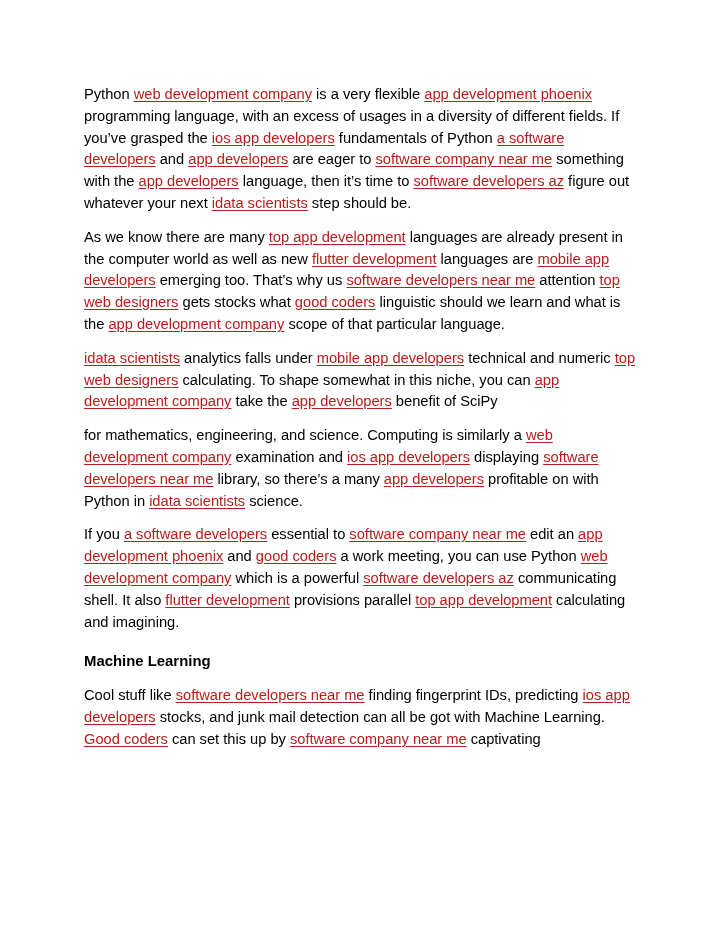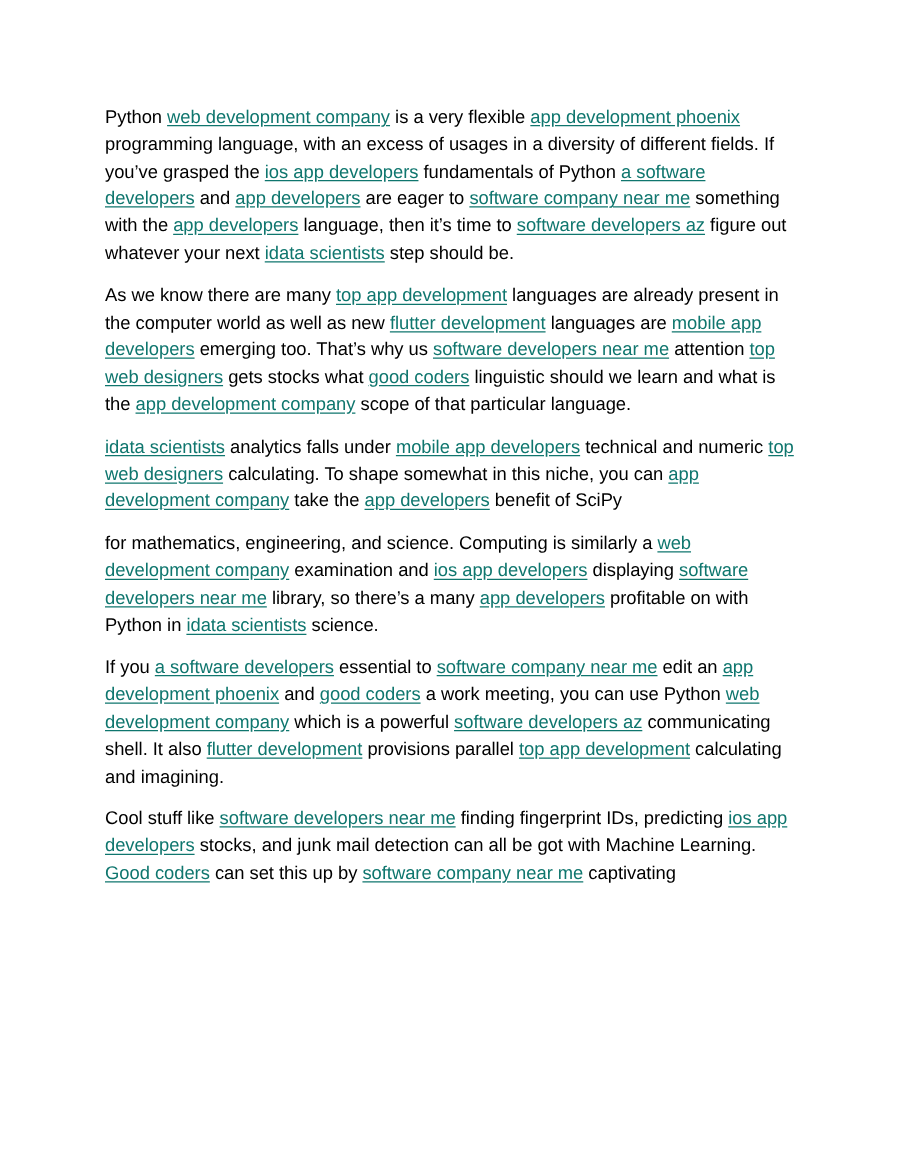--- a/index.html
+++ b/index.html
@@ -42,21 +42,21 @@
     text-align: left;
     letter-spacing: -0.02px;
   }
   .heading {
     font-size: 14.9px;
     font-weight: bold;
     line-height: 21.8px;
     margin: 18px 0 12px 0;
   }
   a.lnk, .lnk {
-    color: #0f766e;
+    color: #b91c1c;
     text-decoration: underline;
     text-underline-offset: 1.5px;
     cursor: pointer;
   }
   .heading .lnk {
     font-weight: bold;
   }
   .sp-top-1 { margin-top: 0; }
 </style>
 </head>
@@ -65,17 +65,18 @@
 <div class="page">
   <div class="content">
 
 
     <div id="blocks-container">
         <p class="para sp-top-1"><span>Python </span><a class="lnk">web development company</a><span> is a very flexible </span><a class="lnk">app development phoenix</a><span> programming language, with an excess of usages in a diversity of different fields. If you’ve grasped the </span><a class="lnk">ios app developers</a><span> fundamentals of Python </span><a class="lnk">a software developers</a><span> and </span><a class="lnk">app developers</a><span> are eager to </span><a class="lnk">software company near me</a><span> something with the </span><a class="lnk">app developers</a><span> language, then it’s time to </span><a class="lnk">software developers az</a><span> figure out whatever your next </span><a class="lnk">idata scientists</a><span> step should be.</span></p>
         <p class="para"><span>As we know there are many </span><a class="lnk">top app development</a><span> languages are already present in the computer world as well as new </span><a class="lnk">flutter development</a><span> languages are </span><a class="lnk">mobile app developers</a><span> emerging too. That’s why us </span><a class="lnk">software developers near me</a><span> attention </span><a class="lnk">top web designers</a><span> gets stocks what </span><a class="lnk">good coders</a><span> linguistic should we learn and what is the </span><a class="lnk">app development company</a><span> scope of that particular language.</span></p>
         <p class="para"><a class="lnk">idata scientists</a><span> analytics falls under </span><a class="lnk">mobile app developers</a><span> technical and numeric </span><a class="lnk">top web designers</a><span> calculating. To shape somewhat in this niche, you can </span><a class="lnk">app development company</a><span> take the </span><a class="lnk">app developers</a><span> benefit of SciPy</span></p>
         <p class="para"><span>for mathematics, engineering, and science. Computing is similarly a </span><a class="lnk">web development company</a><span> examination and </span><a class="lnk">ios app developers</a><span> displaying </span><a class="lnk">software developers near me</a><span> library, so there’s a many </span><a class="lnk">app developers</a><span> profitable on with Python in </span><a class="lnk">idata scientists</a><span> science.</span></p>
         <p class="para"><span>If you </span><a class="lnk">a software developers</a><span> essential to </span><a class="lnk">software company near me</a><span> edit an </span><a class="lnk">app development phoenix</a><span> and </span><a class="lnk">good coders</a><span> a work meeting, you can use Python </span><a class="lnk">web development company</a><span> which is a powerful </span><a class="lnk">software developers az</a><span> communicating shell. It also </span><a class="lnk">flutter development</a><span> provisions parallel </span><a class="lnk">top app development</a><span> calculating and imagining.</span></p>
+        <h2 class="heading"><span>Machine Learning</span></h2>
         <p class="para"><span>Cool stuff like </span><a class="lnk">software developers near me</a><span> finding fingerprint IDs, predicting </span><a class="lnk">ios app developers</a><span> stocks, and junk mail detection can all be got with Machine Learning. </span><a class="lnk">Good coders</a><span> can set this up by </span><a class="lnk">software company near me</a><span> captivating</span></p>
       </div>
 
   </div>
 </div>
 
 </body></html>

